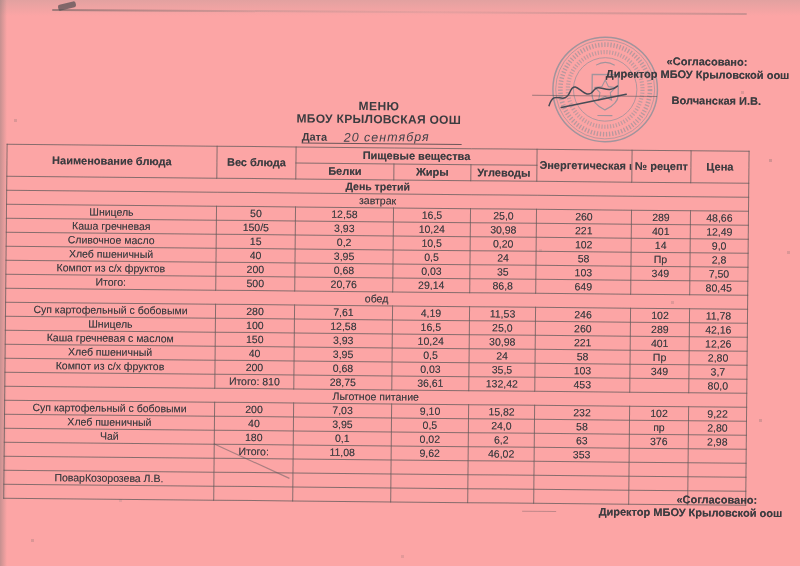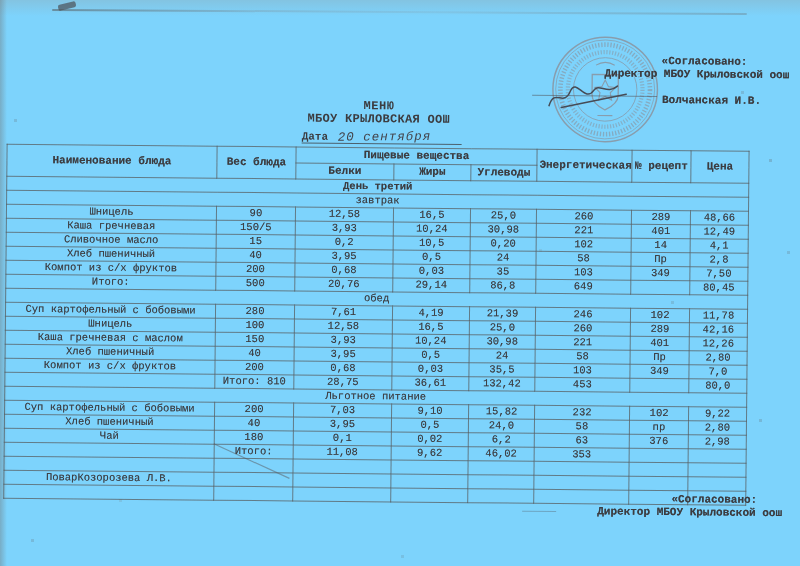--- a/index.html
+++ b/index.html
@@ -1,19 +1,19 @@
 <!DOCTYPE html>
 <html><head>
 <meta charset="utf-8">
 <style>
   html,body{margin:0;padding:0;}
   body{width:800px;height:566px;overflow:hidden;background:#9a9a96;}
   .page{
-    position:relative;width:800px;height:566px;background:#7dd3fc;
-    font-family:Liberation Mono, monospace;color:#3c3c40;
+    position:relative;width:800px;height:566px;background:#fca5a5;
+    font-family:Liberation Sans, sans-serif;color:#3c3c40;
     overflow:hidden;filter:blur(0.22px);
   }
   .edge-left{position:absolute;left:0;top:0;width:7px;height:566px;
     background:linear-gradient(90deg,rgba(110,110,108,.38),rgba(110,110,108,0));}
   .edge-top{position:absolute;left:0;top:0;width:800px;height:16px;
     background:linear-gradient(180deg,rgba(150,150,146,.25),rgba(150,150,146,0));}
   .rot{position:absolute;left:0;top:0;width:800px;height:566px;
     transform:rotate(0.55deg);transform-origin:40px 0;}
 
   
@@ -35,21 +35,21 @@
   .sig-line{position:absolute;left:533px;top:90px;width:125px;height:1px;
     background:rgba(80,80,85,.55);}
   .sig-line-bottom{position:absolute;left:527px;top:506px;width:34px;height:1px;
     background:rgba(80,80,85,.35);}
   .title-block{position:absolute;left:230px;top:97px;width:300px;text-align:center;line-height:13px;}
   .title-1{font-weight:bold;font-size:12px;letter-spacing:.5px;}
   .title-2{font-weight:bold;font-size:12px;letter-spacing:.3px;}
   .date-row{position:absolute;left:303px;top:124px;width:160px;height:16px;
     border-bottom:1px solid rgba(60,60,64,.75);white-space:nowrap;}
   .date-label{font-weight:bold;font-size:11px;}
-  .date-value{font-style:italic;font-size:12.5px;margin-left:0;letter-spacing:1px;
+  .date-value{font-style:italic;font-size:12.5px;margin-left:12px;letter-spacing:1px;
     color:#43434a;transform:rotate(-1deg);display:inline-block;}
 
   
   .stamp{position:absolute;left:550px;top:28px;opacity:.8;}
   .signature{position:absolute;left:545px;top:72px;transform:rotate(-6deg);}
 
   
   table.menu{position:absolute;left:8px;top:144px;width:742px;border-collapse:collapse;
     table-layout:fixed;font-size:10.5px;line-height:1.05;
     color:#3c3c40;text-shadow:0 0 .5px rgba(60,60,64,.55);}
@@ -142,21 +142,21 @@
       </thead>
       <tbody>
           <tr>
             <td colspan="8" class="sec-day">День третий</td>
           </tr>
           <tr>
             <td colspan="8" class="sec-meal">завтрак</td>
           </tr>
           <tr>
             <td>Шницель</td>
-            <td>90</td>
+            <td>50</td>
             <td>12,58</td>
             <td>16,5</td>
             <td>25,0</td>
             <td>260</td>
             <td>289</td>
             <td>48,66</td>
           </tr>
           <tr>
             <td>Каша гречневая</td>
             <td>150/5</td>
@@ -168,21 +168,21 @@
             <td>12,49</td>
           </tr>
           <tr>
             <td>Сливочное масло</td>
             <td>15</td>
             <td>0,2</td>
             <td>10,5</td>
             <td>0,20</td>
             <td>102</td>
             <td>14</td>
-            <td>4,1</td>
+            <td>9,0</td>
           </tr>
           <tr>
             <td>Хлеб пшеничный</td>
             <td>40</td>
             <td>3,95</td>
             <td>0,5</td>
             <td>24</td>
             <td>58</td>
             <td>Пр</td>
             <td>2,8</td>
@@ -208,21 +208,21 @@
             <td>80,45</td>
           </tr>
           <tr>
             <td colspan="8" class="sec-meal">обед</td>
           </tr>
           <tr>
             <td>Суп картофельный с бобовыми</td>
             <td>280</td>
             <td>7,61</td>
             <td>4,19</td>
-            <td>21,39</td>
+            <td>11,53</td>
             <td>246</td>
             <td>102</td>
             <td>11,78</td>
           </tr>
           <tr>
             <td>Шницель</td>
             <td>100</td>
             <td>12,58</td>
             <td>16,5</td>
             <td>25,0</td>
@@ -251,21 +251,21 @@
             <td>2,80</td>
           </tr>
           <tr>
             <td>Компот из с/х фруктов</td>
             <td>200</td>
             <td>0,68</td>
             <td>0,03</td>
             <td>35,5</td>
             <td>103</td>
             <td>349</td>
-            <td>7,0</td>
+            <td>3,7</td>
           </tr>
           <tr>
             <td></td>
             <td>Итого: 810</td>
             <td>28,75</td>
             <td>36,61</td>
             <td>132,42</td>
             <td>453</td>
             <td></td>
             <td>80,0</td>

